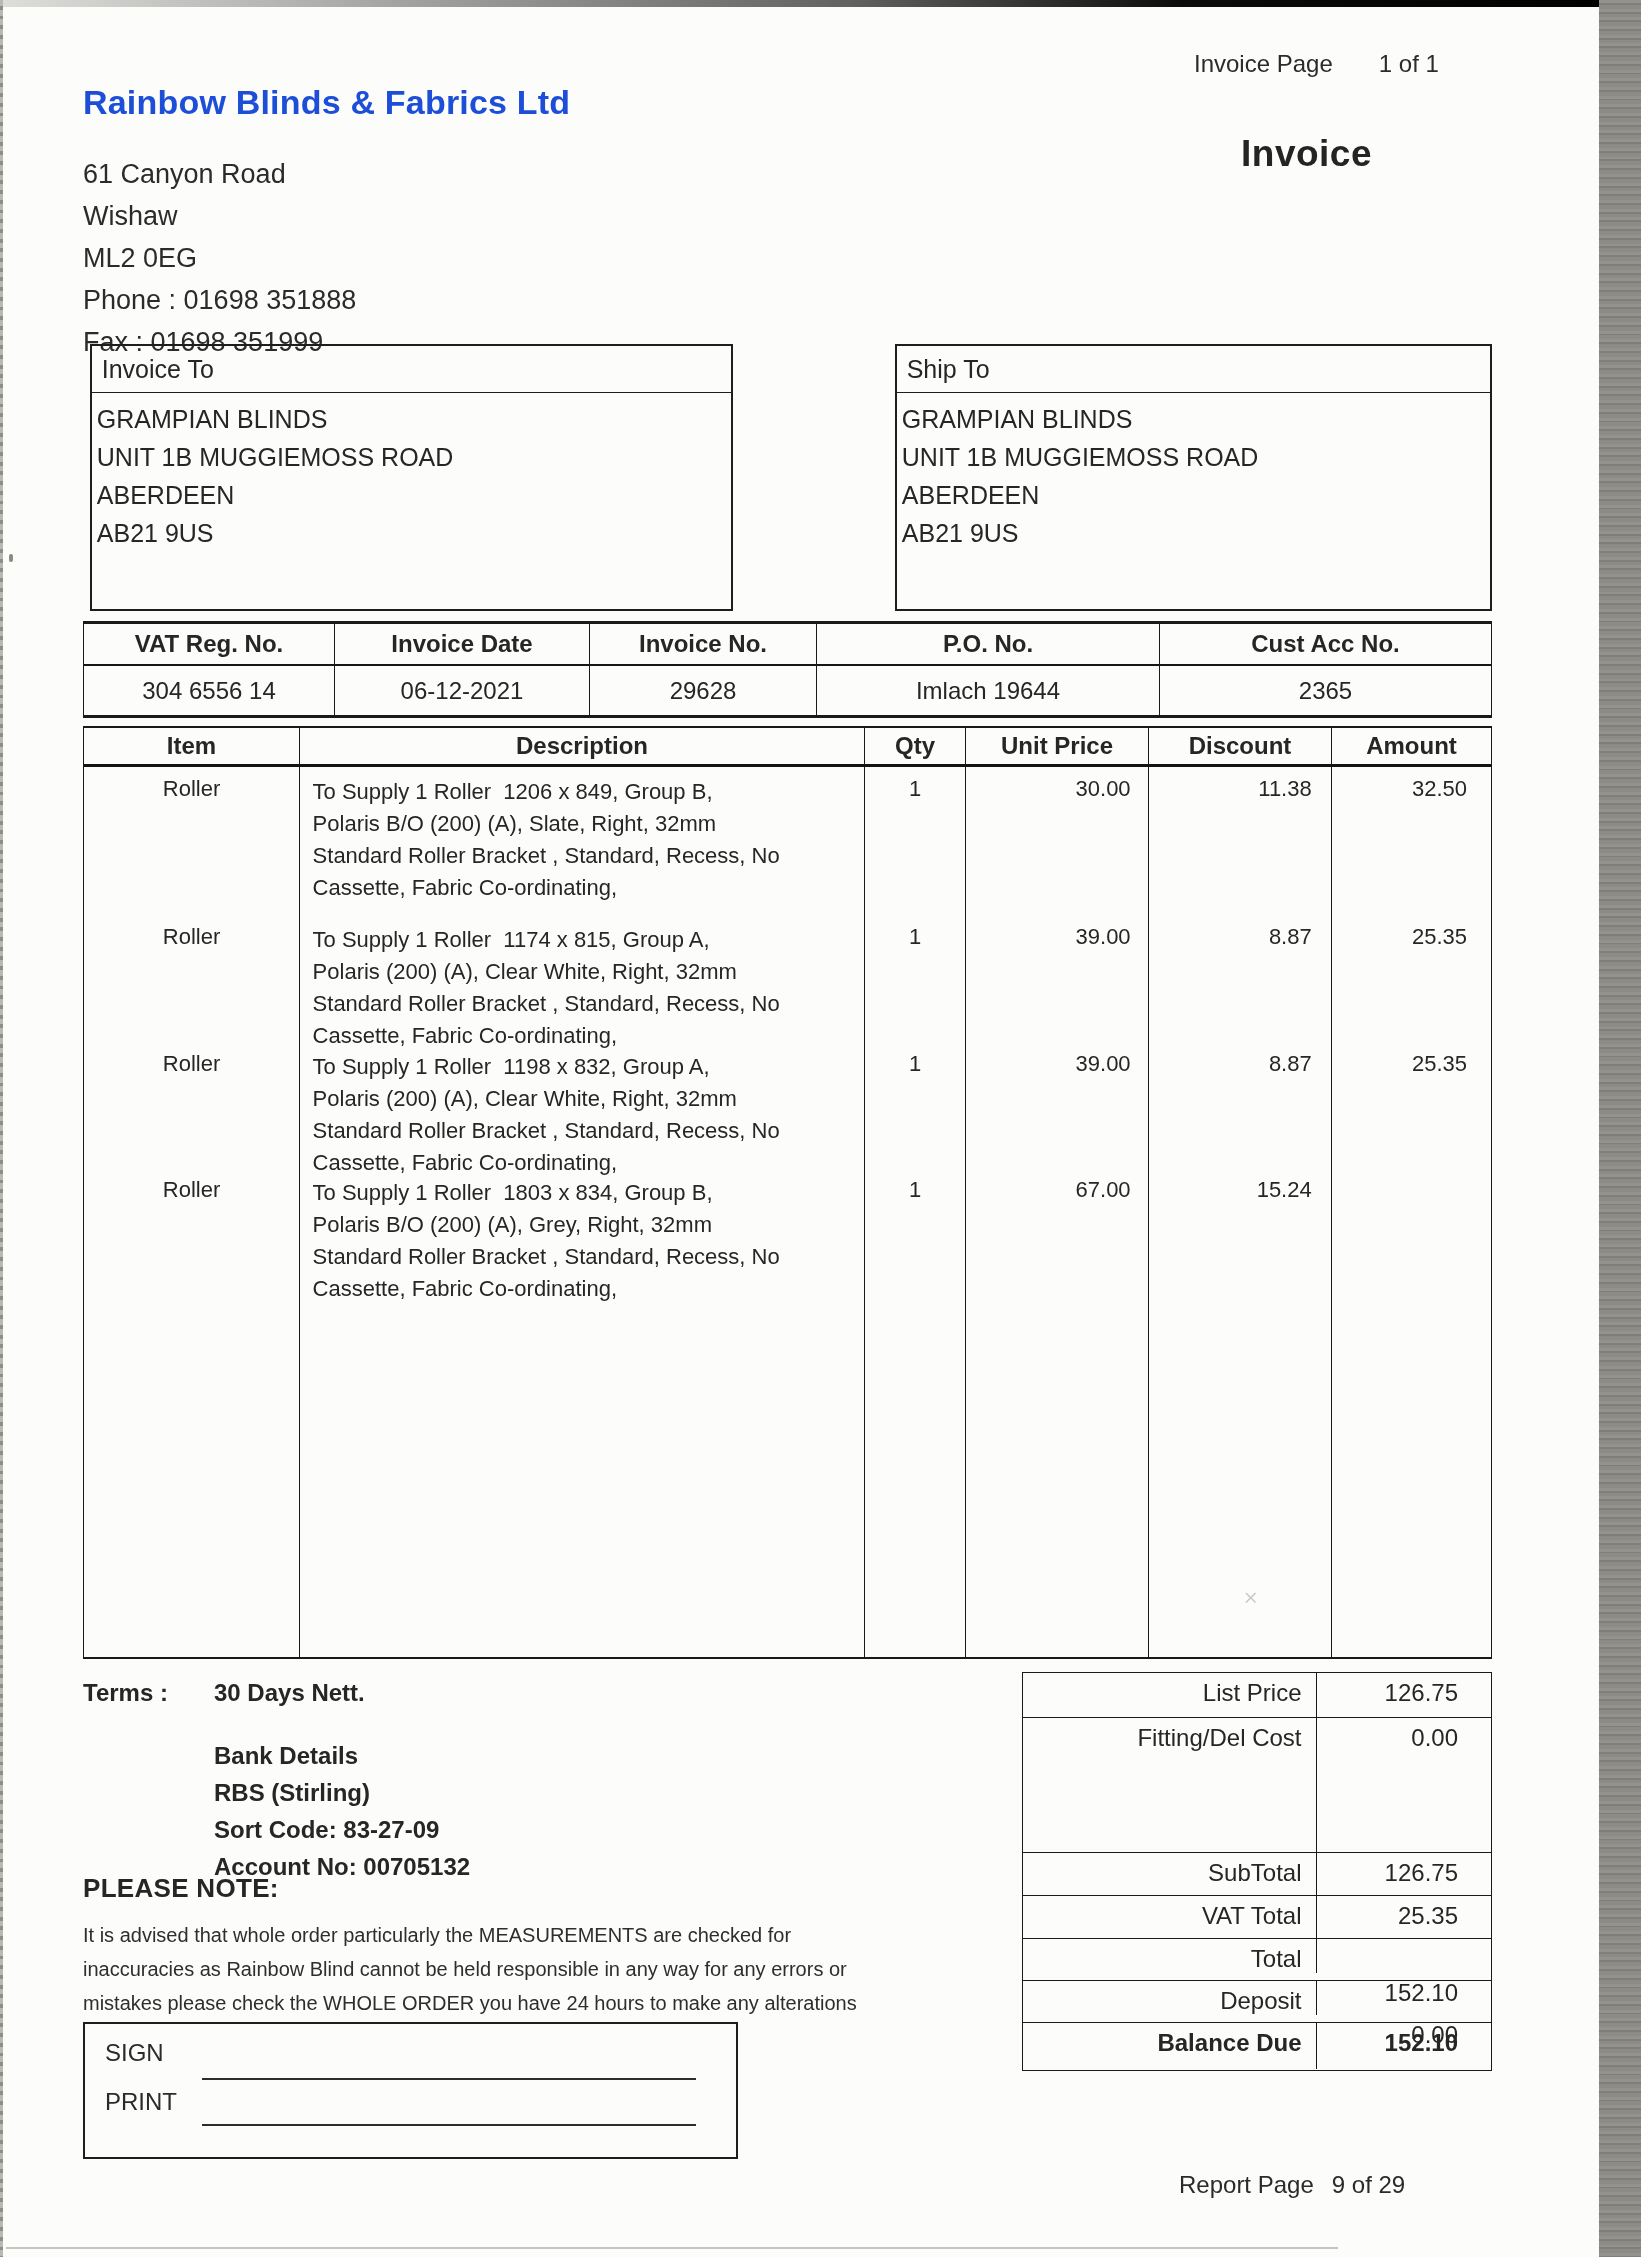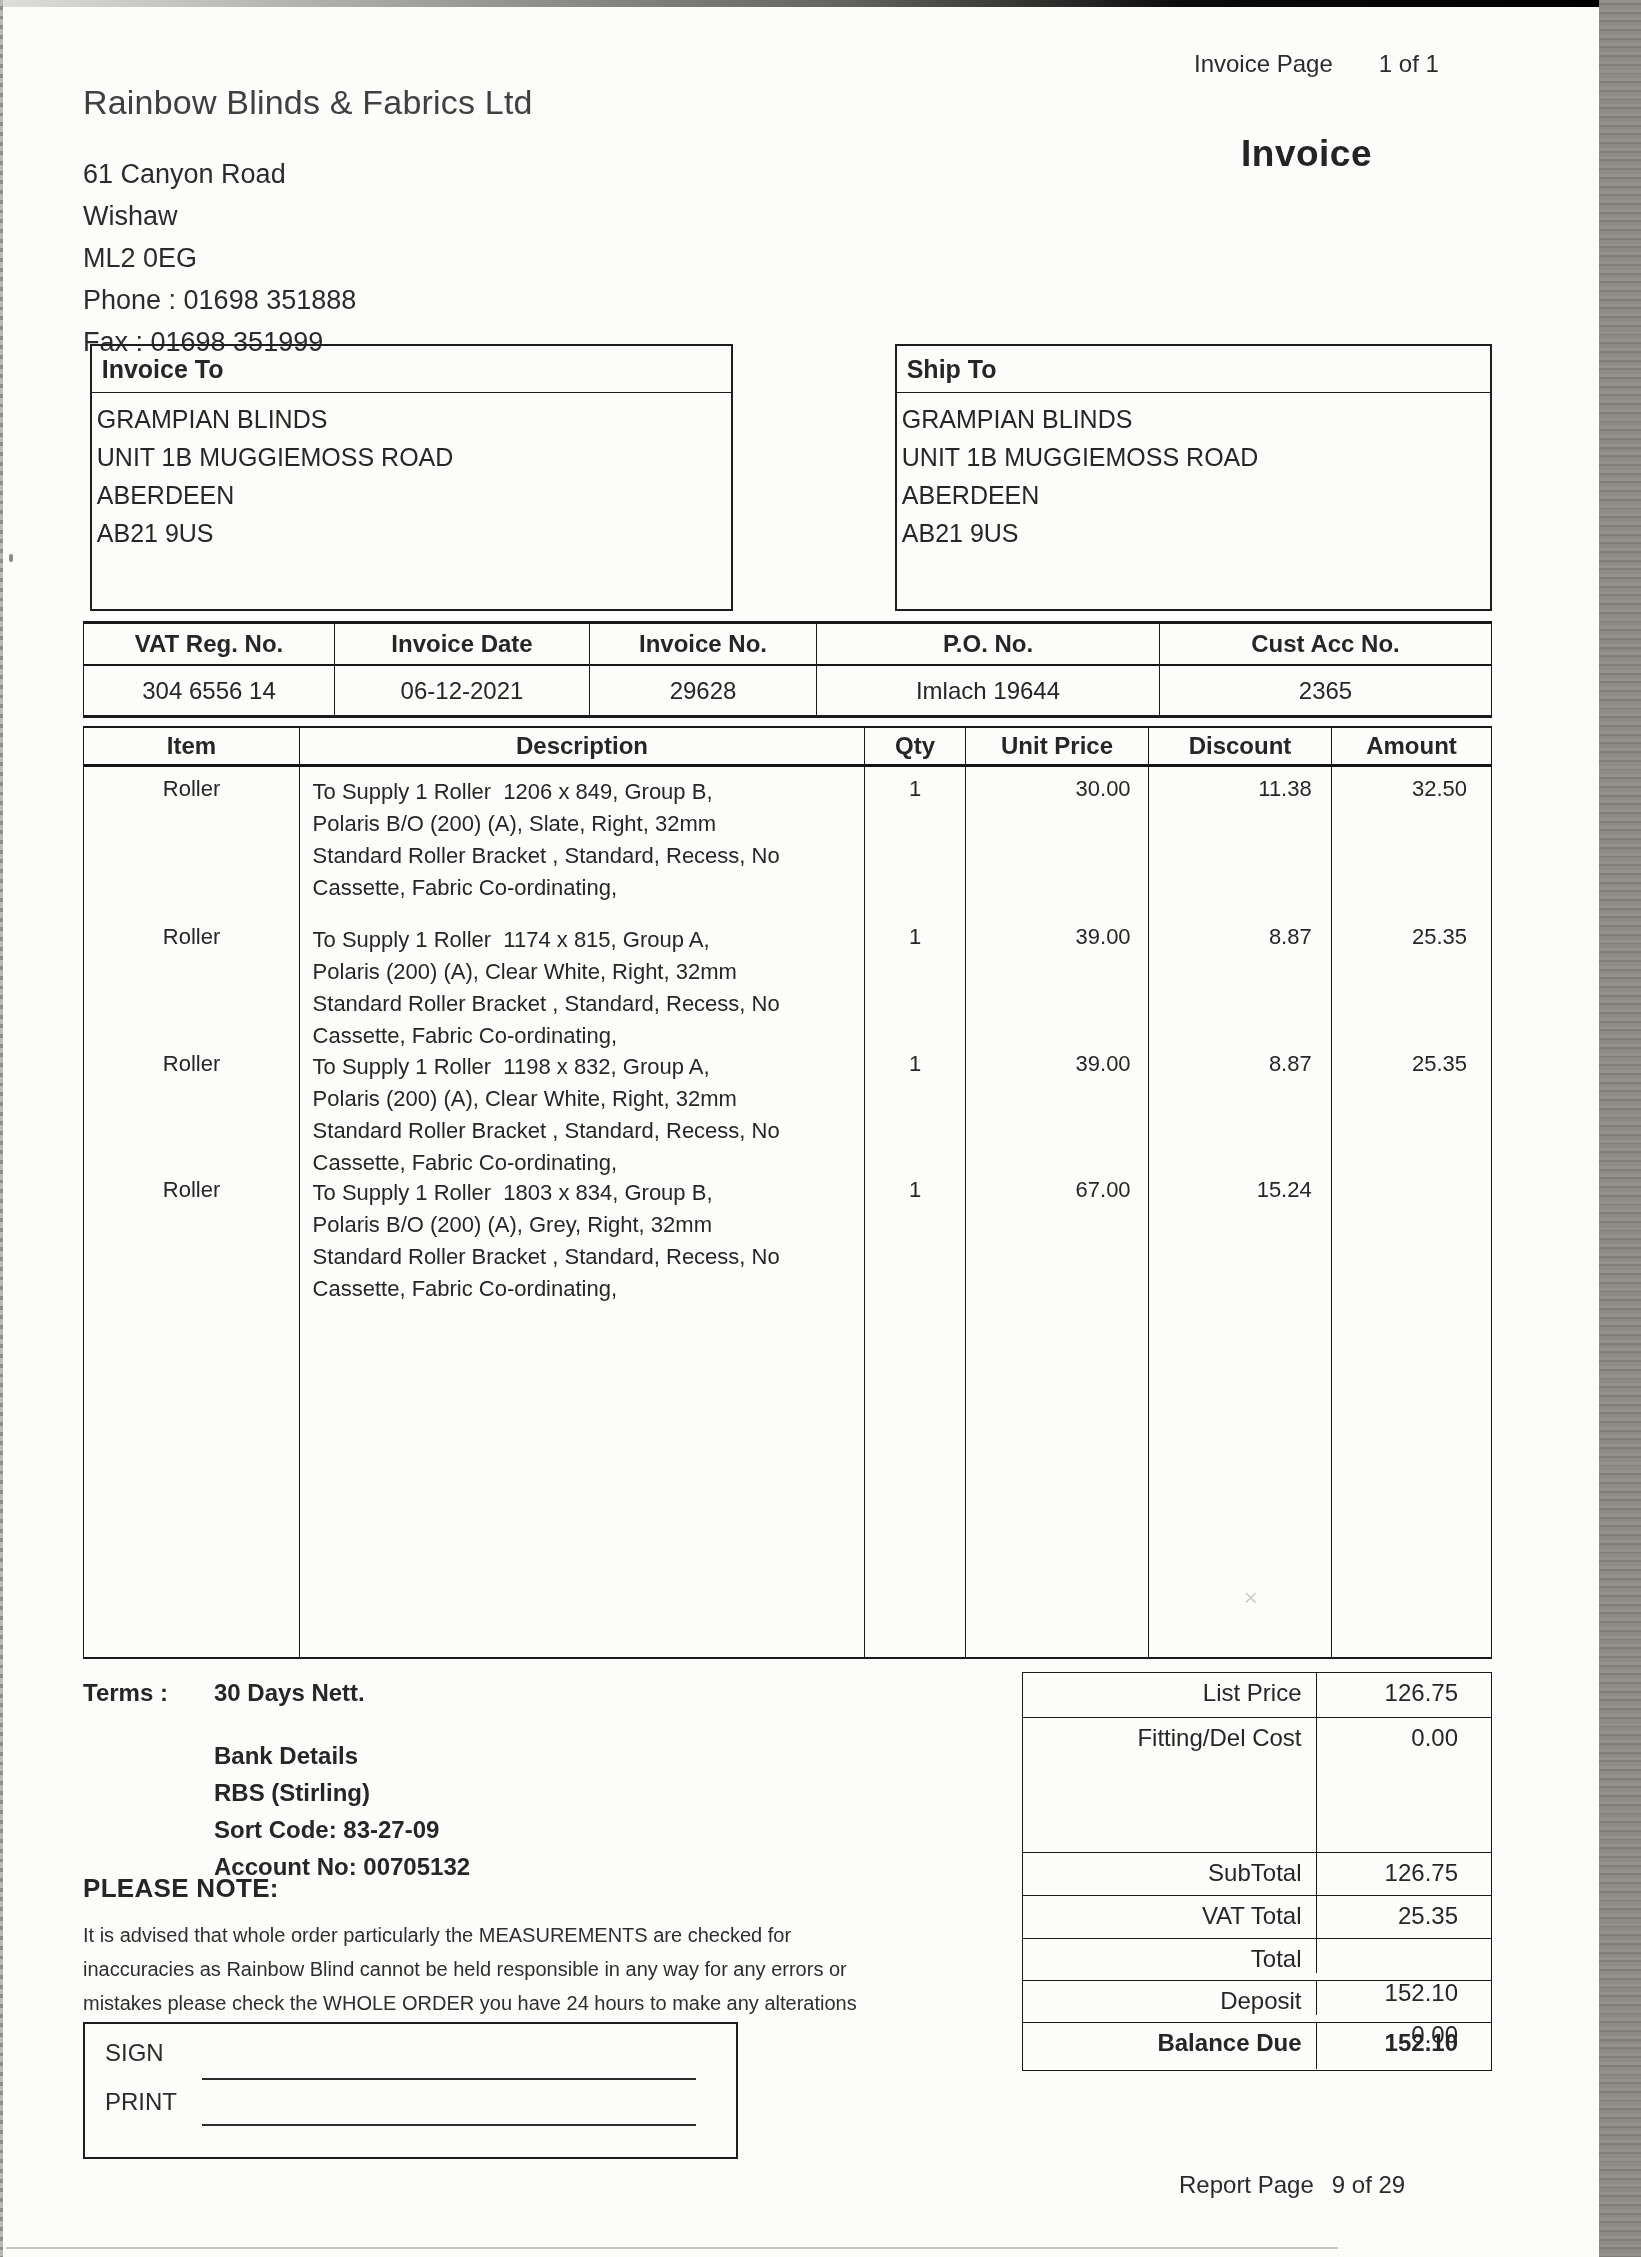--- a/index.html
+++ b/index.html
@@ -25,29 +25,29 @@
     background: repeating-linear-gradient(to bottom, #b9b8b3 0 5.8px, #8e8d88 5.8px 9.7px);
   }
   .scan-bottom {
     position: absolute; left: 5.8px; top: 2247px; width: 1332px; height: 1.9px;
     background: #c6c5c0;
   }
   .speck { position: absolute; left: 8.7px; top: 554px; width: 3.9px; height: 7.7px; background: #8a8a86; border-radius: 1.9px; }
   .stray-x { position: absolute; left: 1244px; top: 1591px; opacity: .55; }
 
   
-  .company-name { position: absolute; left: 83px; top: 83px; font-size: 34px; font-weight: normal; letter-spacing: 0.2px; color: #404040; }
+  .company-name { position: absolute; left: 83px; top: 83px; font-size: 34px; font-weight: bold; letter-spacing: 0.2px; color: #1d4ed8; }
   .company-addr { position: absolute; left: 83px; top: 153px; font-size: 27px; line-height: 42px; color: #2b2b2b; }
 
   .invoice-page-line { position: absolute; left: 1194px; top: 50px; display: flex; gap: 46px; font-size: 24px; color: #2b2b2b; }
   .invoice-title { position: absolute; left: 1241px; top: 133px; font-size: 37px; font-weight: bold; letter-spacing: 0.5px; color: #242424; }
 
   
   .addr-box { position: absolute; top: 344px; height: 267px; border: 2.9px solid #1e1e1e; background: transparent; }
-  .addr-box .box-label { height: 47px; border-bottom: 1.9px solid #1e1e1e; font-size: 25px; font-weight: bold; padding: 8.7px 0 0 9.7px; }
+  .addr-box .box-label { height: 47px; border-bottom: 1.9px solid #1e1e1e; font-size: 25px; font-weight: normal; padding: 8.7px 0 0 9.7px; }
   .addr-box .box-body { padding: 6.8px 5.8px 0 4.8px; font-size: 25px; line-height: 38px; white-space: pre-line; }
   #invoice-to-box { left: 90px; width: 643px; }
   #ship-to-box { left: 895px; width: 597px; }
 
   
   .vat-grid {
     position: absolute; left: 83px; top: 621px; width: 1409px; height: 97px;
     border: 1.9px solid #1a1a1a; border-top-width: 3.9px; border-bottom-width: 3.9px;
     display: grid; grid-template-columns: 251px 255px 227px 343px 1fr; grid-template-rows: 42px 1fr;
     font-size: 24px;

